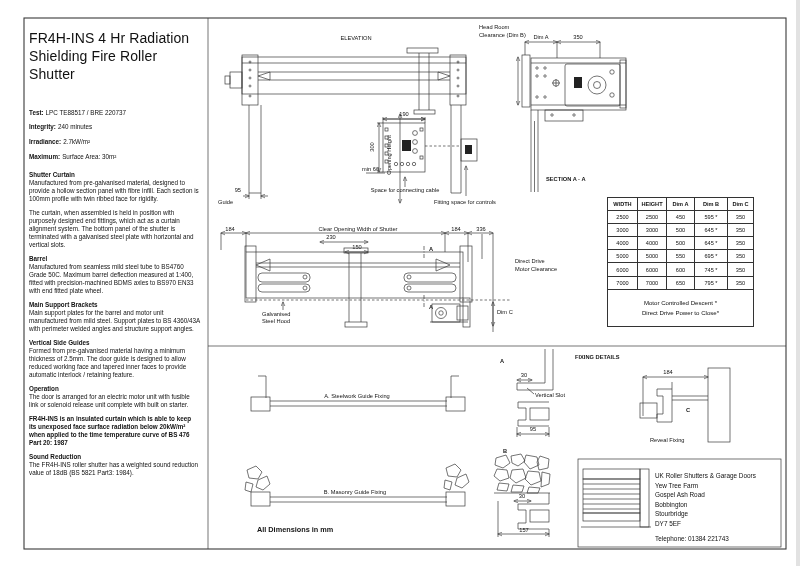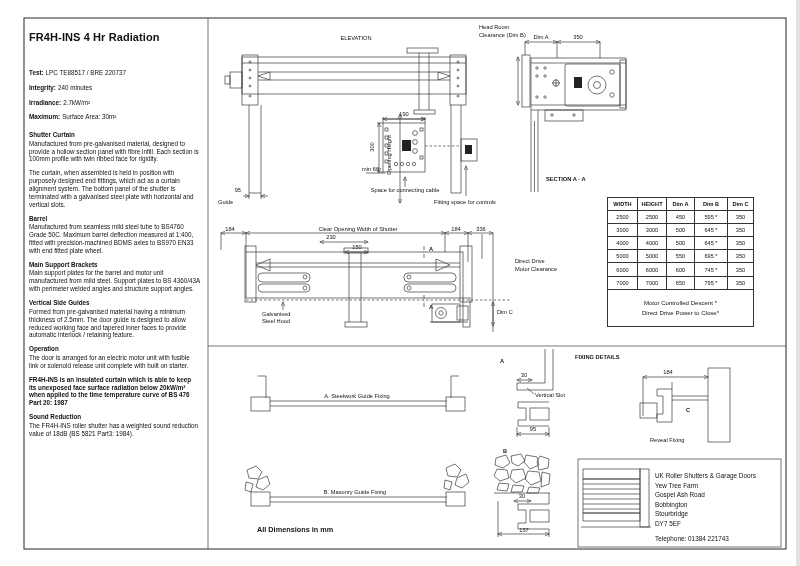--- a/index.html
+++ b/index.html
@@ -2,21 +2,21 @@
 <html><head>
 <meta charset="utf-8">
 <style>
   html,body{margin:0;padding:0;}
   body{width:800px;height:566px;position:relative;background:#fff;
        font-family:"Liberation Sans",sans-serif;color:#111;overflow:hidden;}
   .scan-edge{position:absolute;right:0;top:0;width:4px;height:566px;background:#e2e2e2;}
 
   
   .leftcol{position:absolute;left:29px;top:30px;width:171px;font-size:6.3px;line-height:1.26;}
-  .doc-title{font-size:11px;font-weight:bold;line-height:1.28;margin-bottom:25px;letter-spacing:0.1px;}
+  .doc-title{font-size:14px;font-weight:normal;line-height:1.28;margin-bottom:25px;letter-spacing:0.1px;}
   .specs{margin-bottom:10px;}
   .spec{margin-bottom:6.8px;}
   .lbl{font-weight:bold;margin-right:2px;}
   .sec{margin-bottom:6px;}
   .sec h4{font-size:6.3px;margin:0 0 0.5px 0;font-weight:bold;}
   .sec h4:empty{display:none;}
   .sec p{margin:0;}
   .sec p.bold{font-weight:bold;}
 
   
@@ -350,20 +350,21 @@
       <line x1="583" y1="509" x2="640" y2="509"></line>
     <rect x="583" y="513" width="57" height="8"></rect>
     <rect x="640" y="469" width="9" height="58"></rect>
     <line x1="581" y1="527" x2="651" y2="527"></line>
   </g>
 </svg>
 
 <div class="leftcol">
   <div class="doc-title">
     <div>FR4H-INS 4 Hr Radiation</div>
+    <div>Shielding Fire Roller Shutter</div>
   </div>
 
   <div class="specs">
     <div class="spec">
       <span class="lbl">Test:</span><span>LPC TE88517 / BRE 220737</span>
     </div>
     <div class="spec">
       <span class="lbl">Integrity:</span><span>240 minutes</span>
     </div>
     <div class="spec">

